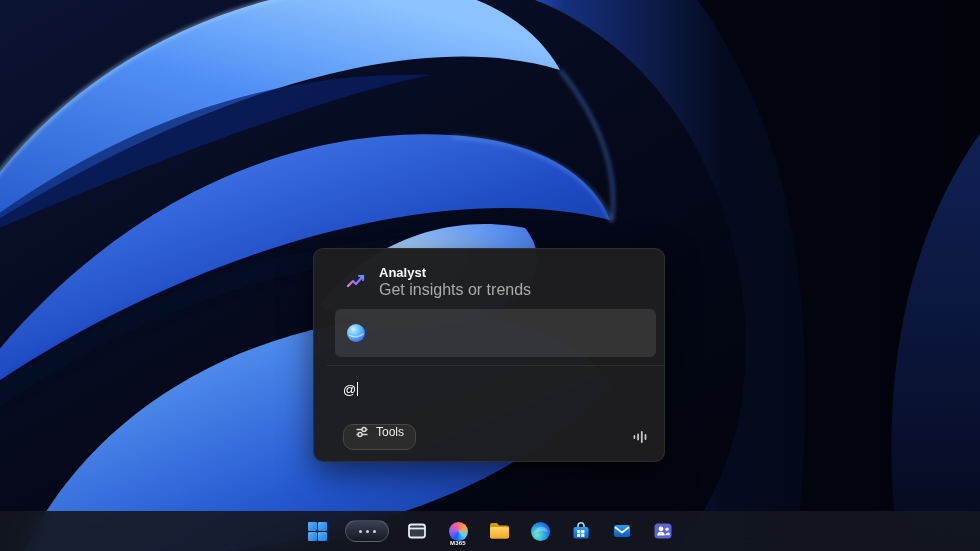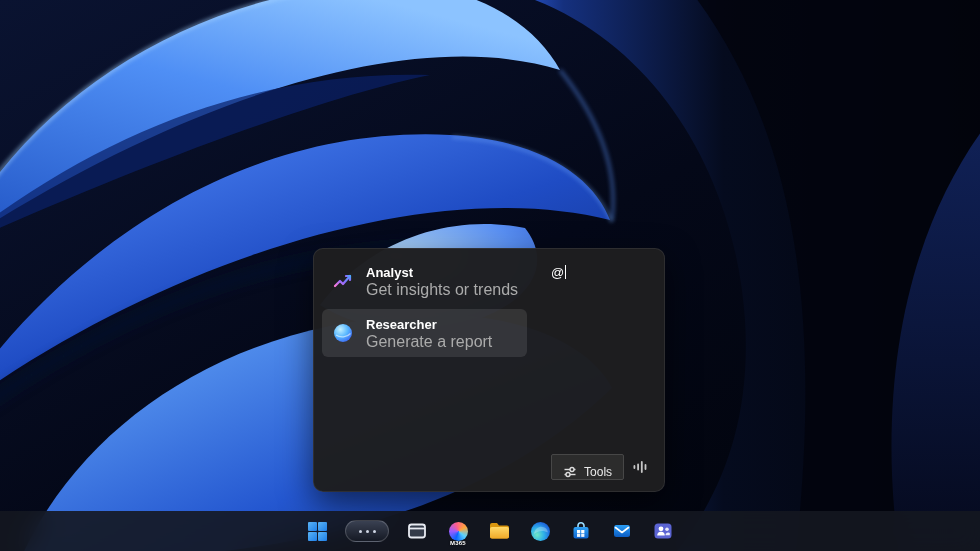--- a/index.html
+++ b/index.html
@@ -5,27 +5,28 @@
   * { box-sizing: border-box; }
   html,body { margin:0; padding:0; background:#000; }
   .screen {
     position:relative; width:980px; height:551px; overflow:hidden;
     font-family:"Liberation Sans", sans-serif; background:#04060f;
   }
   .wallpaper { position:absolute; inset:0; display:block; }
 
   
   .popup {
-    position:absolute; left:313px; top:248px; width:352px; height:244px;
+    position:absolute; left:313px; top:248px; width:352px; height:214px;
     background:rgba(30,30,32,0.98);
     border:1px solid rgba(255,255,255,0.08);
     border-radius:10px;
     box-shadow:0 12px 32px rgba(0,0,0,0.55);
-    display:flex; 
+    display:flex; flex-direction:column;
     color:#fff;
+    padding-left:13px;
   }
   .agent-menu { padding:8px; }
   .agent-row {
     display:flex; align-items:center; gap:11px;
     height:48px; padding:6px 9px; border-radius:6px; cursor:pointer;
   }
   .agent-row + .agent-row { margin-top:4px; }
   .agent-row.selected { background:rgba(255,255,255,0.10); }
   .agent-icon { width:24px; height:24px; flex:0 0 auto; display:flex; align-items:center; justify-content:center; }
   .agent-texts { display:flex; flex-direction:column; justify-content:center; }
@@ -36,22 +37,22 @@
   .composer { flex:1; display:flex; flex-direction:column; padding:16px 14px 11px 16px; }
   .input-line { flex:1; font-size:13px; color:#fff; cursor:text; line-height:15px; }
   .caret {
     display:inline-block; width:1px; height:14px; background:#fff;
     vertical-align:-2px; margin-left:1px;
     animation:blink 1.05s steps(1) infinite;
   }
   @keyframes blink { 50% { opacity:0; } }
   .composer-bottom { display:flex; align-items:center; justify-content:space-between; }
   .tools-btn {
-    display:inline-flex; align-items:flex-end; gap:7px;
-    background:#2c2c2c; border:1px solid #474747; border-radius:2px;
+    display:inline-flex; align-items:flex-start; gap:7px;
+    background:#2c2c2c; border:1px solid #474747; border-radius:10px;
     color:#eaeaea; font-size:12px; font-family:inherit;
     height:26px; padding:0 11px; cursor:pointer;
   }
   .voice-btn { background:transparent; border:none; padding:2px 1px; cursor:pointer; display:flex; align-items:center; }
 
   
   .taskbar {
     position:absolute; left:0; right:0; bottom:0; height:40px;
     background:rgba(20,23,32,0.90);
     backdrop-filter:blur(12px);
@@ -179,24 +180,20 @@
                 <stop offset="0" stop-color="#c2f0ff"></stop>
                 <stop offset="0.45" stop-color="#56b6ff"></stop>
                 <stop offset="0.78" stop-color="#3e6ef5"></stop>
                 <stop offset="1" stop-color="#8b5cf6"></stop>
               </radialGradient>
             </defs>
             <circle cx="11" cy="11" r="9" fill="url(#agR)"></circle>
             <path d="M4,13 C8,16 15,15.5 18.5,11.5" stroke="rgba(255,255,255,0.55)" stroke-width="1.3" fill="none"></path>
           </svg>
         </span>
-        <div class="agent-texts">
-          <div class="agent-name">Researcher</div>
-          <div class="agent-desc">Generate a report</div>
-        </div>
       </div>
 
     </div>
 
     <div class="popup-divider"></div>
 
     <div class="composer">
       <div class="input-line">
         <span>@</span><span class="caret"></span>
       </div>

